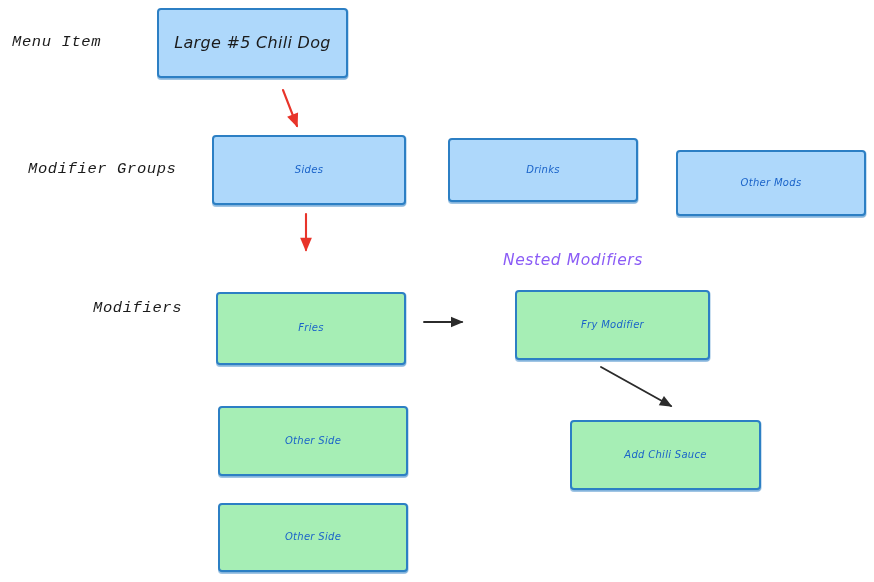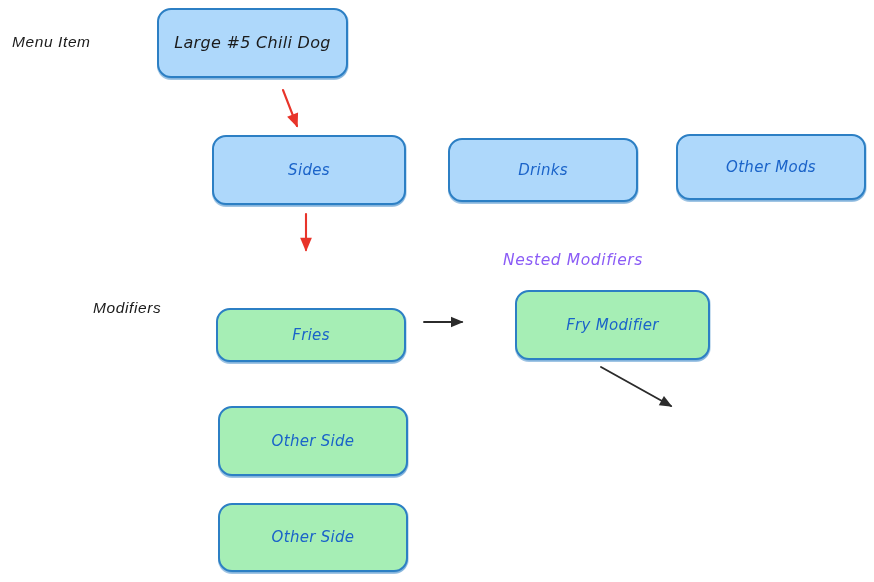--- a/index.html
+++ b/index.html
@@ -14,21 +14,21 @@
   #canvas {
     position: relative;
     width: 874px;
     height: 582px;
     background: #ffffff;
     overflow: hidden;
   }
   .node {
     position: absolute;
     box-sizing: border-box;
-    border-radius: 14px;
+    border-radius: 4px;
     display: flex;
     align-items: center;
     justify-content: center;
     text-align: center;
     line-height: 1.22;
     letter-spacing: 0.3px;
     user-select: none;
   }
   .node-blue {
     background: #aed8fb;
@@ -41,31 +41,31 @@
     border: 2px solid #2c7fc4;
     color: #1a63c9;
     box-shadow: 0 2px 0 rgba(44,127,196,0.45), 1px 1px 0 rgba(44,127,196,0.25);
   }
   .node-title-dark {
     color: #1b1b1b;
   }
   .node-label {
     display: block;
     font-family: "DejaVu Sans", sans-serif;
-    font-size: 15px;
+    font-size: 10px;
     font-style: italic;
     font-weight: 400;
     padding: 0 10px;
   }
   .node-label.big {
     font-size: 16px;
   }
   .row-label {
     position: absolute;
-    font-family: Liberation Sans, sans-serif;
+    font-family: Liberation Mono, monospace;
     font-size: 15.5px;
     font-style: italic;
     color: #1b1b1b;
     letter-spacing: 0.6px;
     white-space: nowrap;
     user-select: none;
   }
   .section-label {
     position: absolute;
     font-family: "DejaVu Sans", sans-serif;
@@ -112,52 +112,56 @@
       <path d="M424,322 L462,322" stroke="#2b2b2b" stroke-width="1.9" fill="none" stroke-linecap="round" marker-end="url(#arrowDark)"></path>
     </g>
 
     <g>
       <path d="M601,367 L671,406" stroke="#2b2b2b" stroke-width="1.9" fill="none" stroke-linecap="round" marker-end="url(#arrowDark)"></path>
     </g>
   </svg>
 
   <div class="row-label" style="left:12px; top:33px;">Menu Item</div>
 
+  <div class="row-label" style="left:28px; top:160px;">Modifier Groups</div>
 
   <div class="row-label" style="left:93px; top:299px;">Modifiers</div>
 
   <div class="section-label" style="left:503px; top:251px;">Nested Modifiers</div>
 
   <div class="node node-blue" style="left:157px; top:8px; width:191px; height:70px;">
     <span class="node-label big node-title-dark">Large #5 Chili Dog</span>
   </div>
 
   <div class="node node-blue" style="left:212px; top:135px; width:194px; height:70px;">
     <span class="node-label">Sides</span>
   </div>
 
   <div class="node node-blue" style="left:448px; top:138px; width:190px; height:64px;text-align:right;">
     <span class="node-label">Drinks</span>
   </div>
 
-  <div class="node node-blue" style="left:676px; top:134px; width:190px; height:66px;">
+  <div class="node node-blue" style="left:676px; top:150px; width:190px; height:66px;">
     <span class="node-label">Other Mods</span>
   </div>
 
-  <div class="node node-green" style="left:216px; top:308px; width:190px; height:54px;">
+  <div class="node node-green" style="left:216px; top:292px; width:190px; height:73px;">
     <span class="node-label">Fries</span>
   </div>
 
   <div class="node node-green" style="left:218px; top:406px; width:190px; height:70px;">
     <span class="node-label">Other Side</span>
   </div>
 
   <div class="node node-green" style="left:218px; top:503px; width:190px; height:69px;">
     <span class="node-label">Other Side</span>
   </div>
 
   <div class="node node-green" style="left:515px; top:290px; width:195px; height:70px;">
     <span class="node-label">Fry Modifier</span>
   </div>
 
+  <div class="node node-green" style="left:570px; top:420px; width:191px; height:70px;">
+    <span class="node-label">Add Chili Sauce</span>
+  </div>
 
 
 </div>
 
 </body></html>

